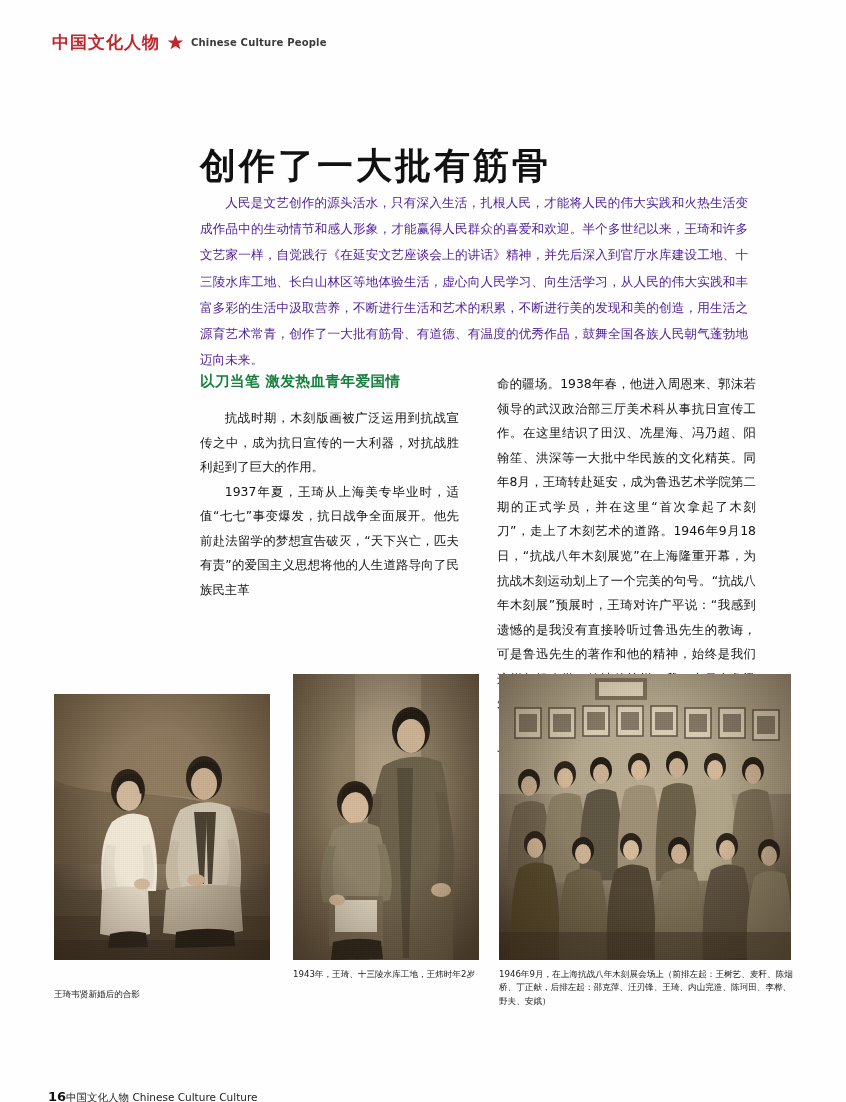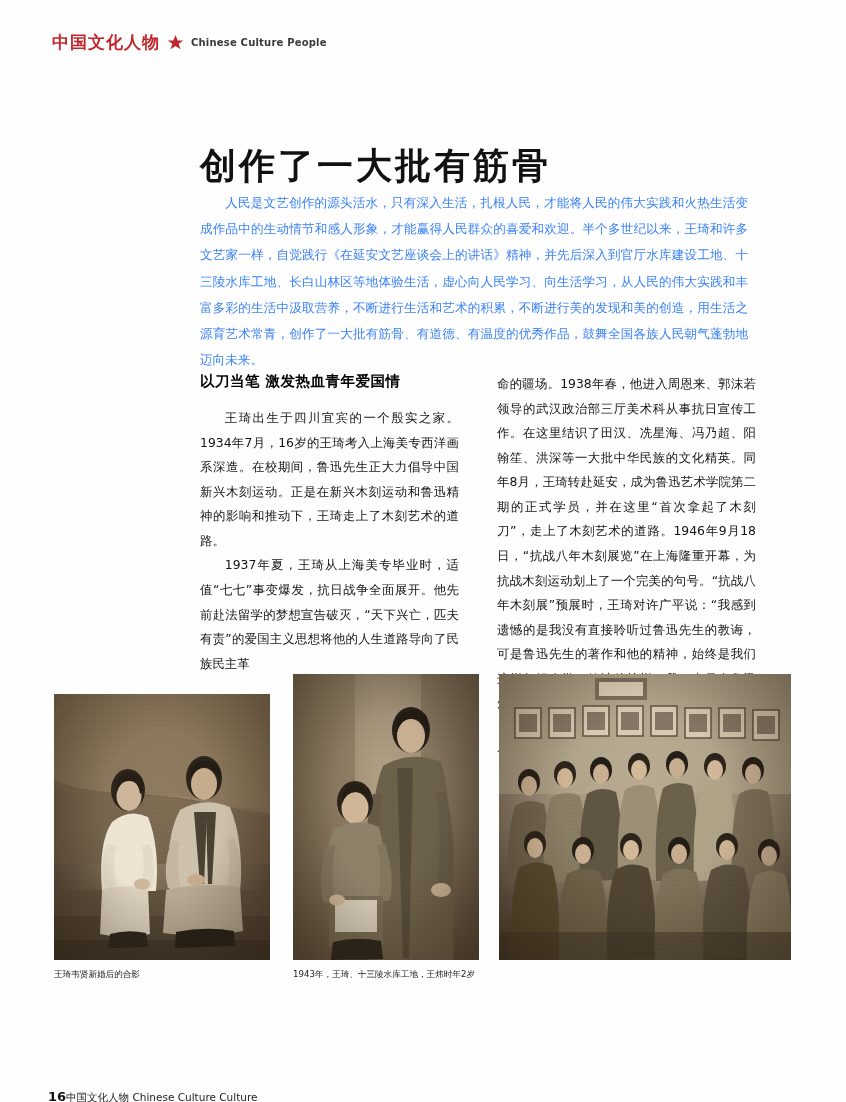--- a/index.html
+++ b/index.html
@@ -70,33 +70,33 @@
   
   .lead {
     position: absolute;
     left: 200px;
     top: 190px;
     width: 548px;
     font-size: 12.6px;
     line-height: 2.08;
     text-align: justify;
     text-justify: inter-ideograph;
-    color: #3b82f6;
+    color: #4c1d95;
     text-indent: 2em;
   }
 
   
   .col-head {
     position: absolute;
     left: 200px;
     top: 372px;
     font-size: 14.5px;
     font-weight: bold;
     letter-spacing: 0.5px;
-    color: #000000;
+    color: #15803d;
     white-space: nowrap;
   }
   .col {
     position: absolute;
     top: 406px;
     width: 259px;
     font-size: 12.4px;
     line-height: 1.98;
     text-align: justify;
     text-justify: inter-ideograph;
@@ -128,21 +128,21 @@
     color: #1a1a1a;
   }
 
   
   #photo-1 { left: 54px; top: 694px; width: 216px; height: 266px; }
   
   #photo-2 { left: 293px; top: 674px; width: 186px; height: 286px; }
   
   #photo-3 { left: 499px; top: 674px; width: 292px; height: 286px; }
 
-  #caption-1 { left: 54px; top: 968px; width: 220px; }
+  #caption-1 { left: 54px; top: 988px; width: 220px; }
   #caption-2 { left: 293px; top: 968px; width: 190px; }
   #caption-3 { left: 499px; top: 968px; width: 296px; }
 
   
   .footer {
     position: absolute;
     left: 48px;
     top: 1044px;
     display: flex;
     align-items: baseline;
@@ -186,21 +186,21 @@
     <span class="masthead-en">Chinese Culture People</span>
   </div>
 
   <h1 class="title">创作了一大批有筋骨</h1>
 
   <div class="lead">人民是文艺创作的源头活水，只有深入生活，扎根人民，才能将人民的伟大实践和火热生活变成作品中的生动情节和感人形象，才能赢得人民群众的喜爱和欢迎。半个多世纪以来，王琦和许多文艺家一样，自觉践行《在延安文艺座谈会上的讲话》精神，并先后深入到官厅水库建设工地、十三陵水库工地、长白山林区等地体验生活，虚心向人民学习、向生活学习，从人民的伟大实践和丰富多彩的生活中汲取营养，不断进行生活和艺术的积累，不断进行美的发现和美的创造，用生活之源育艺术常青，创作了一大批有筋骨、有道德、有温度的优秀作品，鼓舞全国各族人民朝气蓬勃地迈向未来。</div>
 
   <div class="col-head">以刀当笔  激发热血青年爱国情</div>
 
   <div class="col col-left">
-    <p>王琦出生于四川宜宾的一个殷实之家。1934年7月，16岁的王琦考入上海美专西洋画系深造。在校期间，鲁迅先生正大力倡导中国新兴木刻运动。正是在新兴木刻运动和鲁迅精神的影响和推动下，王琦走上了木刻艺术的道路。</p>
+    <p>抗战时期，木刻版画被广泛运用到抗战宣传之中，成为抗日宣传的一大利器，对抗战胜利起到了巨大的作用。</p>
     <p>1937年夏，王琦从上海美专毕业时，适值“七七”事变爆发，抗日战争全面展开。他先前赴法留学的梦想宣告破灭，“天下兴亡，匹夫有责”的爱国主义思想将他的人生道路导向了民族民主革</p>
   </div>
 
   <div class="col col-right">
     <p>命的疆场。1938年春，他进入周恩来、郭沫若领导的武汉政治部三厅美术科从事抗日宣传工作。在这里结识了田汉、冼星海、冯乃超、阳翰笙、洪深等一大批中华民族的文化精英。同年8月，王琦转赴延安，成为鲁迅艺术学院第二期的正式学员，并在这里“首次拿起了木刻刀”，走上了木刻艺术的道路。1946年9月18日，“抗战八年木刻展览”在上海隆重开幕，为抗战木刻运动划上了一个完美的句号。“抗战八年木刻展”预展时，王琦对许广平说：“我感到遗憾的是我没有直接聆听过鲁迅先生的教诲，可是鲁迅先生的著作和他的精神，始终是我们这样年轻人学习效法的榜样，我一直是在鲁迅先生精神的感召下从事自己的工作的。”</p>
     <p>王琦早期的木刻创作按其内容可分两类。一</p>
   </div>
 
   <div class="photo" id="photo-1">
     <svg class="inner" viewBox="0 0 216 266" preserveAspectRatio="none" aria-hidden="true">
@@ -406,19 +406,20 @@
           <ellipse cx="270" cy="182" rx="8" ry="10" fill="#cbb193"></ellipse>
           <path d="M256,202 q14,-9 30,-2 q8,26 6,86 l-44,1 q-2,-56 8,-85 z" fill="#8b7f66"></path>
         </g>
       </g>
 
       <rect x="0" y="258" width="292" height="28" fill="#3e3527" opacity=".55"></rect>
     </svg>
     <div class="grain"></div>
     <div class="vig"></div>
   </div>
+  <div class="caption" id="caption-3">1946年9月，在上海抗战八年木刻展会场上（前排左起：王树艺、麦秆、陈烟桥、丁正献，后排左起：邵克萍、汪刃锋、王琦、内山完造、陈珂田、李桦、野夫、安娥）</div>
 
   <div class="footer">
     <span class="folio">16</span>
     <span class="footer-text">中国文化人物 Chinese Culture Culture</span>
   </div>
 
 </div>
 
 </body></html>

